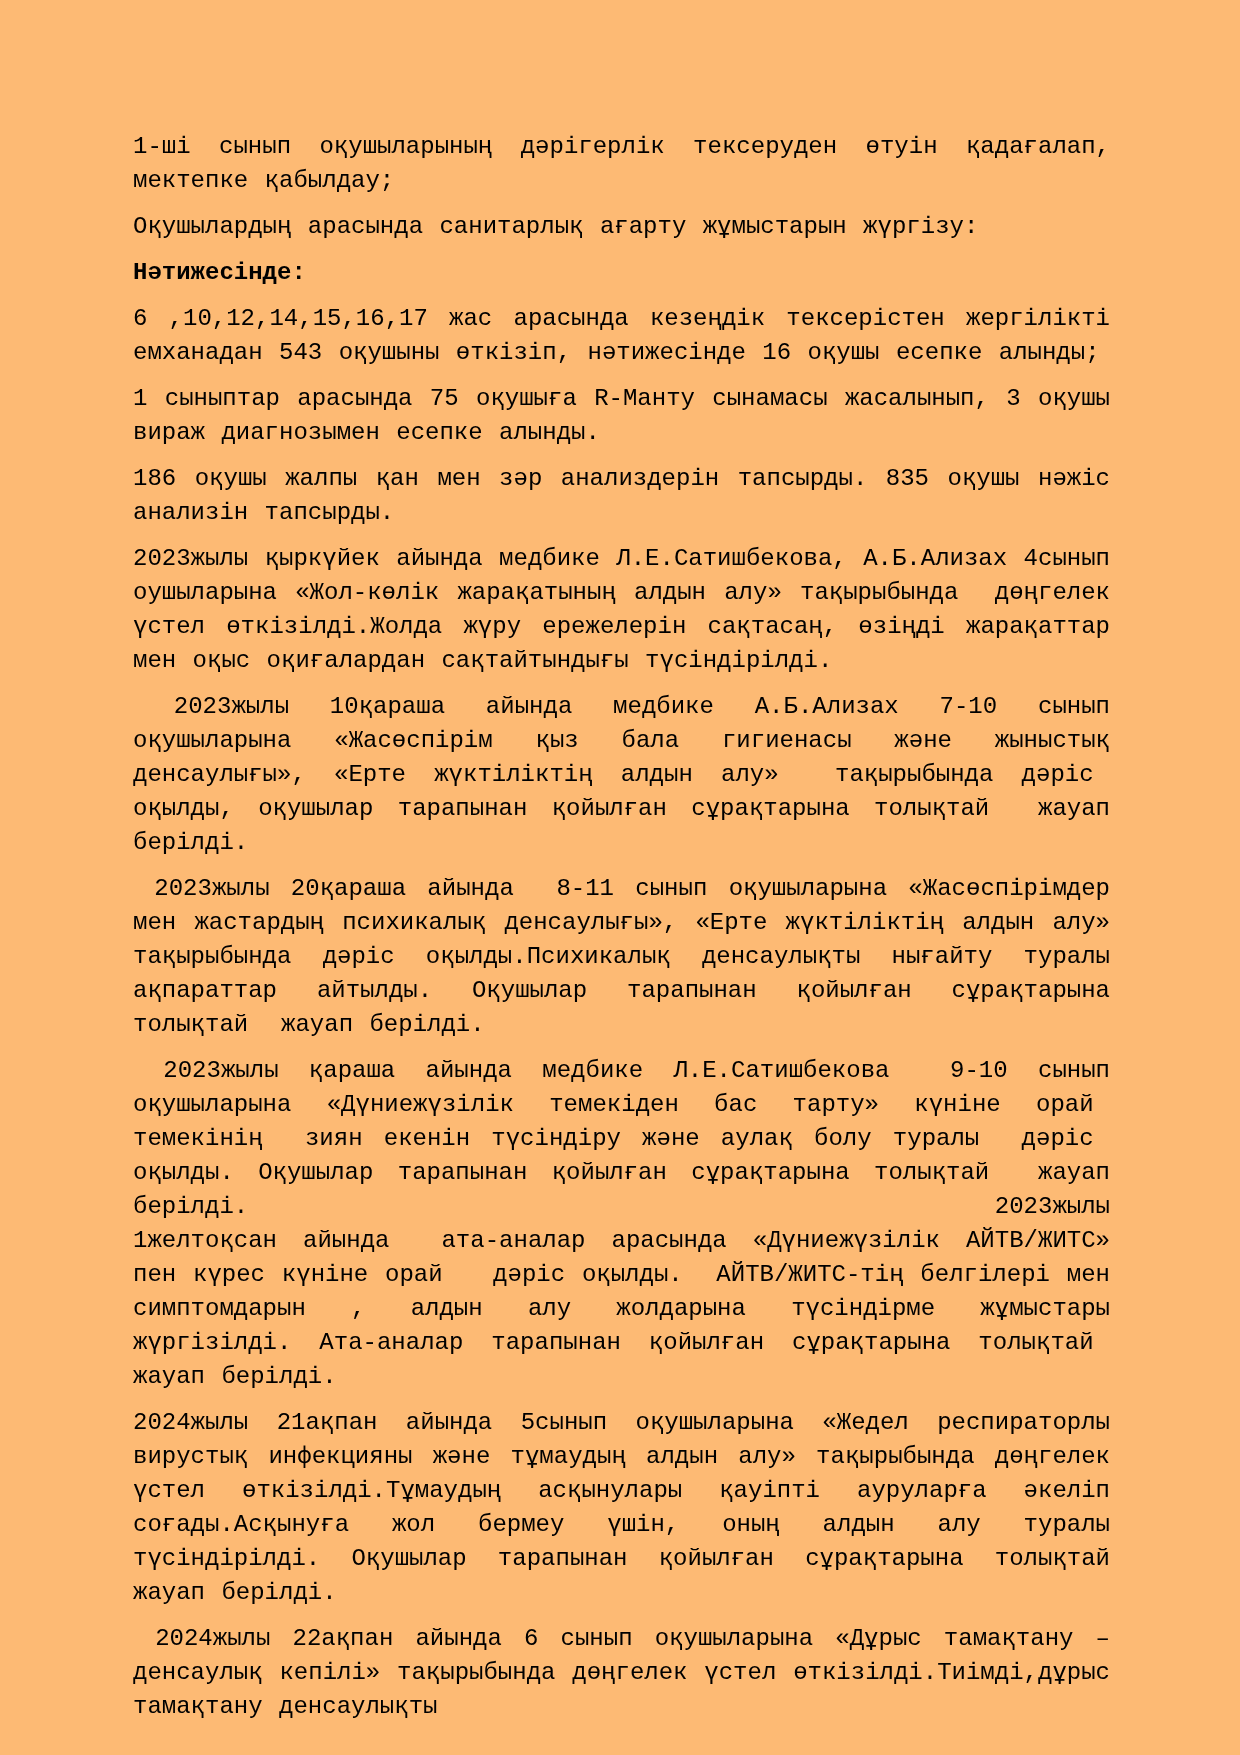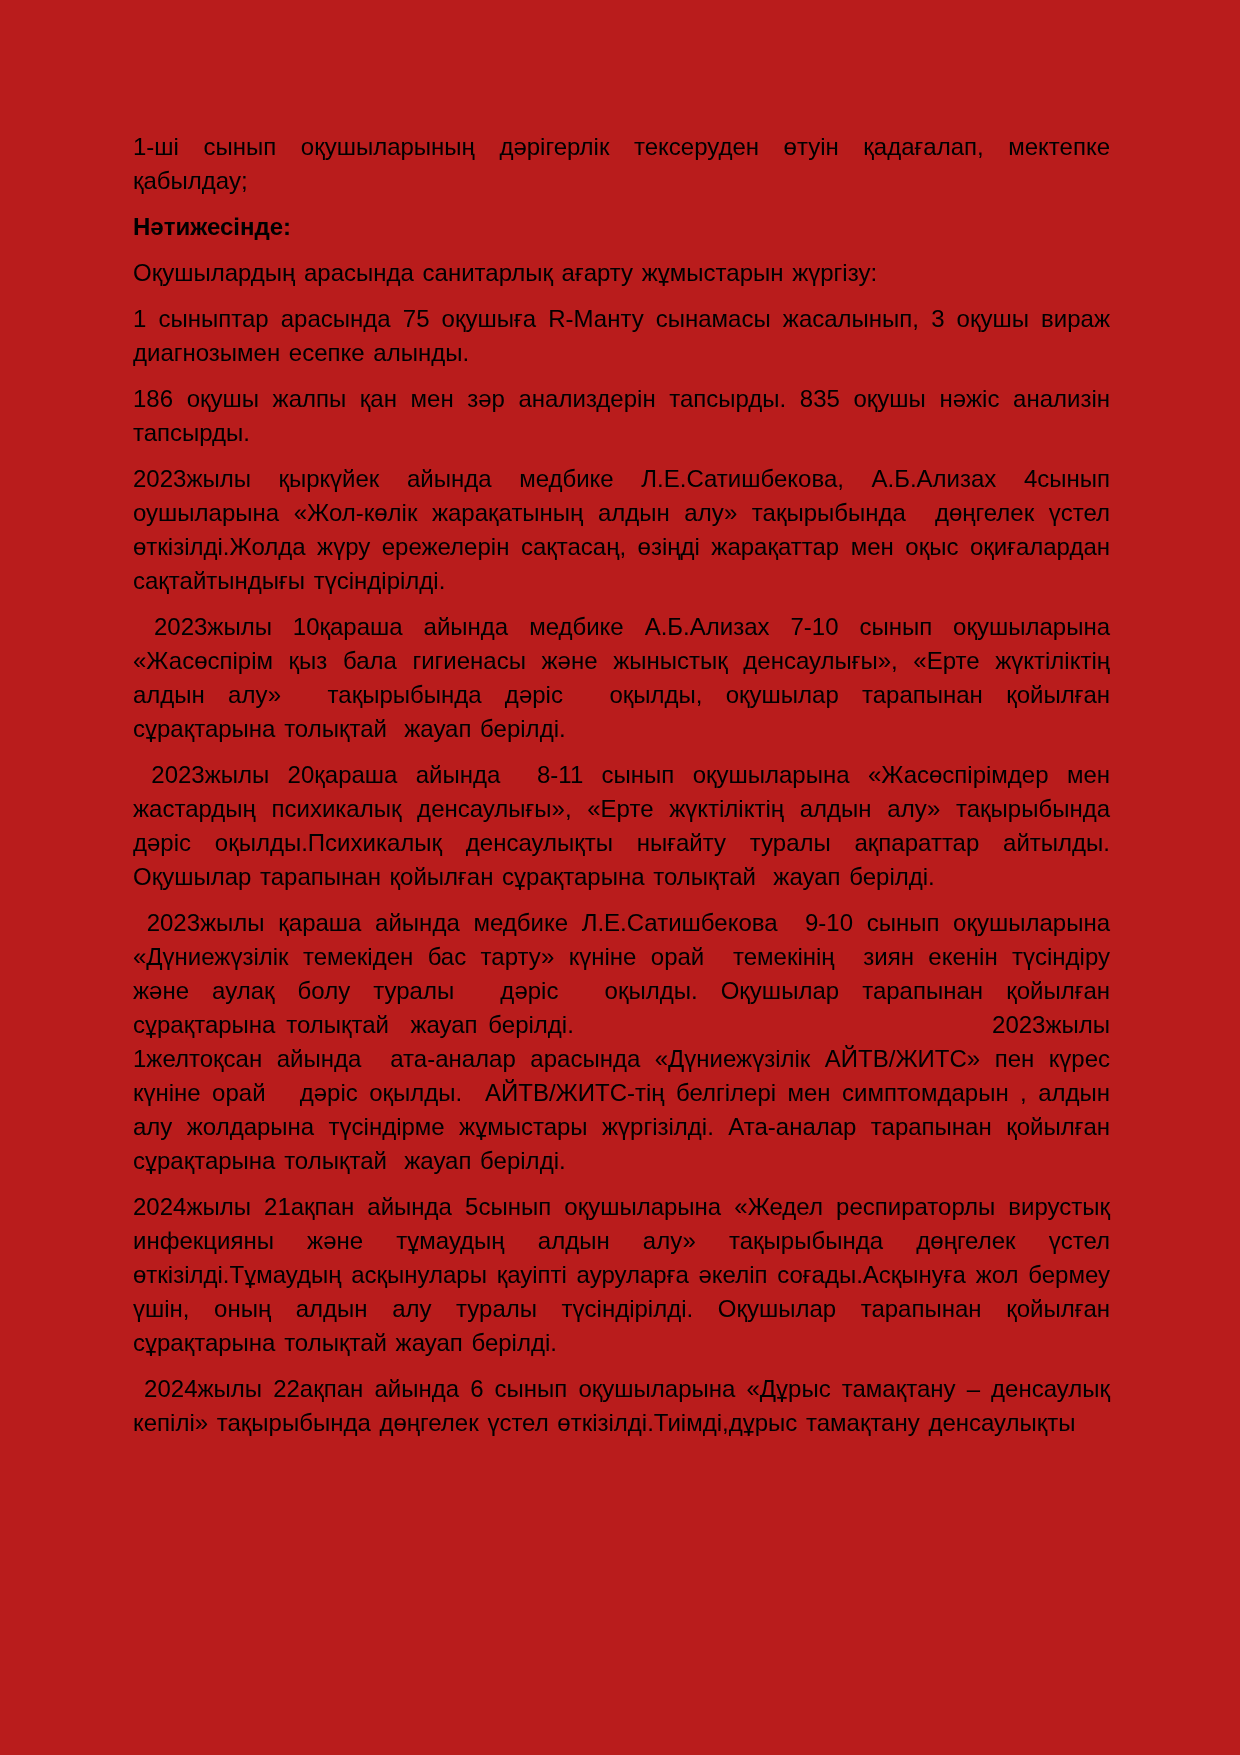--- a/index.html
+++ b/index.html
@@ -4,24 +4,24 @@
 <style>
   html, body {
     margin: 0;
     padding: 0;
     background: #ffffff;
   }
   .page {
     position: relative;
     width: 1240px;
     height: 1755px;
-    background: #b91c1c;
+    background: #fdba74;
     color: #000000;
     overflow: hidden;
-    font-family: Liberation Sans, sans-serif;
+    font-family: Liberation Mono, monospace;
   }
   .content {
     position: absolute;
     top: 130px;
     left: 133px;
     width: 977px;
   }
   .para {
     margin: 0 0 12px 0;
     font-size: 24px;
@@ -35,22 +35,23 @@
     font-weight: bold;
     text-align: left;
   }
 </style>
 </head>
 <body>
 
 <div class="page">
   <div class="content">
     <p class="para">1-ші сынып оқушыларының дәрігерлік тексеруден өтуін қадағалап, мектепке қабылдау;</p>
+    <p class="para">Оқушылардың арасында санитарлық ағарту жұмыстарын жүргізу:</p>
     <p class="para bold">Нәтижесінде:</p>
-    <p class="para">Оқушылардың арасында санитарлық ағарту жұмыстарын жүргізу:</p>
+    <p class="para">6 ,10,12,14,15,16,17 жас арасында кезеңдік тексерістен жергілікті емханадан 543 оқушыны өткізіп, нәтижесінде 16 оқушы есепке алынды;</p>
     <p class="para">1 сыныптар арасында 75 оқушыға R-Манту сынамасы жасалынып, 3 оқушы вираж диагнозымен есепке алынды.</p>
     <p class="para">186 оқушы жалпы қан мен зәр анализдерін тапсырды. 835 оқушы нәжіс анализін тапсырды.</p>
     <p class="para">2023жылы қыркүйек айында медбике Л.Е.Сатишбекова, А.Б.Ализах 4сынып оушыларына «Жол-көлік жарақатының алдын алу» тақырыбында&nbsp; дөңгелек үстел өткізілді.Жолда жүру ережелерін сақтасаң, өзіңді жарақаттар мен оқыс оқиғалардан сақтайтындығы түсіндірілді.</p>
     <p class="para">&nbsp;2023жылы 10қараша айында медбике А.Б.Ализах 7-10 сынып оқушыларына «Жасөспірім қыз бала гигиенасы және жыныстық денсаулығы», «Ерте жүктіліктің алдын алу»&nbsp; тақырыбында дәріс&nbsp; оқылды, оқушылар тарапынан қойылған сұрақтарына толықтай&nbsp; жауап берілді.</p>
     <p class="para">&nbsp;2023жылы 20қараша айында&nbsp; 8-11 сынып оқушыларына «Жасөспірімдер мен жастардың психикалық денсаулығы», «Ерте жүктіліктің алдын алу» тақырыбында дәріс оқылды.Психикалық денсаулықты нығайту туралы ақпараттар айтылды. Оқушылар тарапынан қойылған сұрақтарына толықтай&nbsp; жауап берілді.</p>
     <p class="para">&nbsp;2023жылы қараша айында медбике Л.Е.Сатишбекова&nbsp; 9-10 сынып оқушыларына «Дүниежүзілік темекіден бас тарту» күніне орай&nbsp; темекінің&nbsp; зиян екенін түсіндіру және аулақ болу туралы&nbsp; дәріс&nbsp; оқылды. Оқушылар тарапынан қойылған сұрақтарына толықтай&nbsp; жауап берілді.&nbsp;&nbsp;&nbsp;&nbsp;&nbsp;&nbsp;&nbsp;&nbsp;&nbsp;&nbsp;&nbsp;&nbsp;&nbsp;&nbsp;&nbsp;&nbsp;&nbsp;&nbsp;&nbsp;&nbsp;&nbsp;&nbsp;&nbsp;&nbsp;&nbsp;&nbsp;&nbsp;&nbsp;&nbsp;&nbsp;&nbsp;&nbsp;&nbsp;&nbsp;&nbsp;&nbsp;&nbsp;&nbsp; 2023жылы 1желтоқсан айында&nbsp; ата-аналар арасында «Дүниежүзілік АЙТВ/ЖИТС» пен күрес күніне орай&nbsp;&nbsp; дәріс оқылды.&nbsp; АЙТВ/ЖИТС-тің белгілері мен симптомдарын , алдын алу жолдарына түсіндірме жұмыстары жүргізілді. Ата-аналар тарапынан қойылған сұрақтарына толықтай&nbsp; жауап берілді.</p>
     <p class="para">2024жылы 21ақпан айында 5сынып оқушыларына «Жедел респираторлы вирустық инфекцияны және тұмаудың алдын алу» тақырыбында дөңгелек үстел өткізілді.Тұмаудың асқынулары қауіпті ауруларға әкеліп соғады.Асқынуға жол бермеу үшін, оның алдын алу туралы түсіндірілді. Оқушылар тарапынан қойылған сұрақтарына толықтай жауап берілді.</p>
     <p class="para">&nbsp;2024жылы 22ақпан айында 6 сынып оқушыларына «Дұрыс тамақтану – денсаулық кепілі» тақырыбында дөңгелек үстел өткізілді.Тиімді,дұрыс тамақтану денсаулықты</p>
   </div>
 </div>

